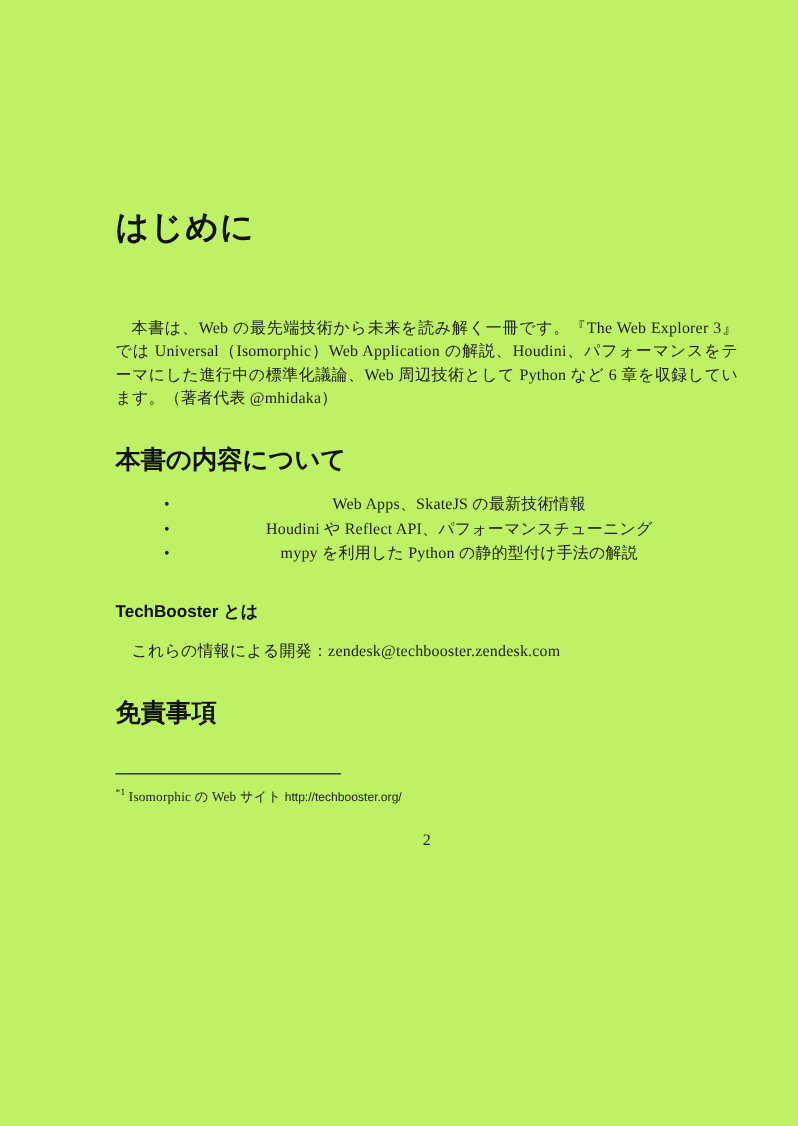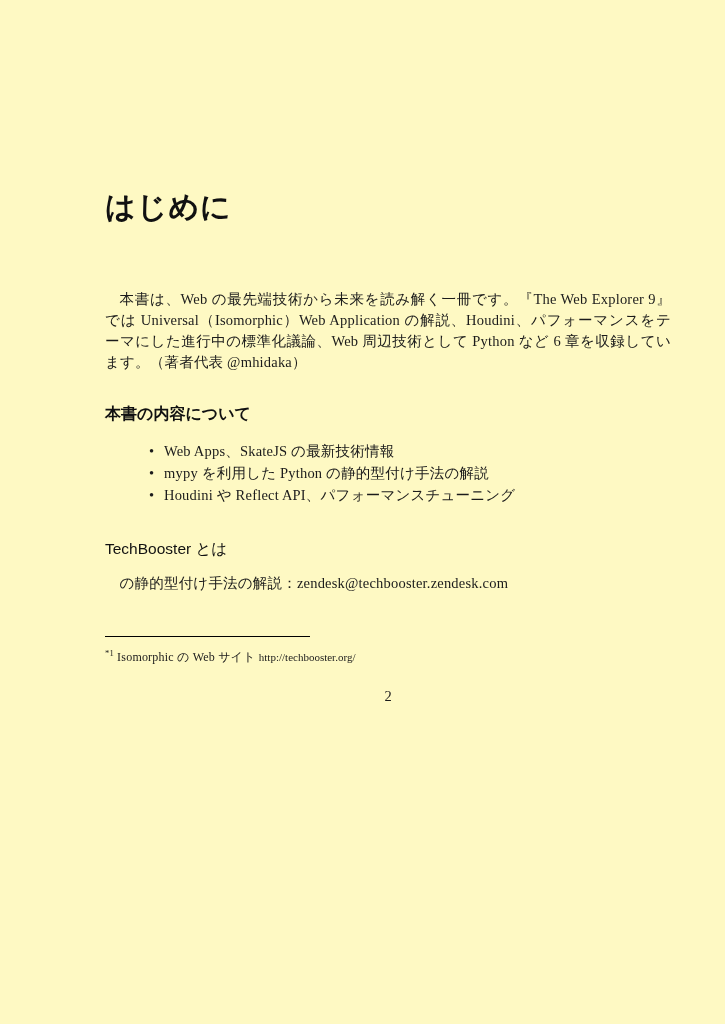--- a/index.html
+++ b/index.html
@@ -13,21 +13,21 @@
     font-family: "Liberation Serif", "DejaVu Serif", serif;
     color: #1b1b1b;
     -webkit-font-smoothing: antialiased;
   }
   .page {
     position: relative;
     box-sizing: border-box;
     width: 725px;
     height: 1024px;
     padding: 190px 54px 0 105px;
-    background: #fef9c3;
+    background: #bef264;
     overflow: hidden;
   }
   .doc-title {
     margin: 0 0 64px 0;
     font-family: "Liberation Sans", "DejaVu Sans", sans-serif;
     font-weight: 700;
     font-size: 30px;
     line-height: 1.15;
     letter-spacing: 1px;
     color: #111111;
@@ -37,57 +37,58 @@
     font-size: 14.5px;
     line-height: 21px;
     text-align: justify;
     text-indent: 1em;
     letter-spacing: 0.2px;
   }
   h2.section-heading {
     margin: 31px 0 17px 0;
     font-family: Liberation Serif, serif;
     font-weight: 700;
-    font-size: 16px;
+    font-size: 23px;
     line-height: 1.2;
     color: #111111;
   }
   h3.subsection-heading {
     margin: 34px 0 15px 0;
     font-family: "Liberation Sans", "DejaVu Sans", sans-serif;
-    font-weight: 400;
+    font-weight: 700;
     font-size: 15.5px;
     line-height: 1.2;
     color: #111111;
   }
   ul.bullet-list {
     margin: 0 0 6px 0;
     padding: 0 0 0 44px;
     list-style: none;
   }
   ul.bullet-list li {
     position: relative;
     font-size: 14.5px;
     line-height: 22px;
     padding-left: 15px;
     letter-spacing: 0.2px;
+    text-align: center;
   }
   ul.bullet-list li::before {
     content: "•";
     position: absolute;
     left: 0;
     top: 0;
   }
   sup.footnote-ref {
     font-size: 9.5px;
     vertical-align: super;
     line-height: 0;
   }
   .mono {
-    font-family: Liberation Serif, serif;
+    font-family: Liberation Sans, sans-serif;
     font-size: 13px;
     letter-spacing: 0;
   }
   .footnote-area {
     margin-top: 42px;
   }
   .footnote-rule {
     width: 205px;
     height: 0;
     border-top: 1px solid #000000;
@@ -111,36 +112,37 @@
     font-size: 14.5px;
   }
 </style>
 </head>
 <body>
 
 <div class="page">
 
   <h1 class="doc-title">はじめに</h1>
 
-  <p class="body-text">本書は、Web の最先端技術から未来を読み解く一冊です。『The Web Explorer 9』では Universal（Isomorphic）Web Application の解説、Houdini、パフォーマンスをテーマにした進行中の標準化議論、Web 周辺技術として Python など 6 章を収録しています。（著者代表 @mhidaka）</p>
+  <p class="body-text">本書は、Web の最先端技術から未来を読み解く一冊です。『The Web Explorer 3』では Universal（Isomorphic）Web Application の解説、Houdini、パフォーマンスをテーマにした進行中の標準化議論、Web 周辺技術として Python など 6 章を収録しています。（著者代表 @mhidaka）</p>
 
   <h2 class="section-heading">本書の内容について</h2>
 
   <ul class="bullet-list">
     <li>Web Apps、SkateJS の最新技術情報</li>
+    <li>Houdini や Reflect API、パフォーマンスチューニング</li>
     <li>mypy を利用した Python の静的型付け手法の解説</li>
-    <li>Houdini や Reflect API、パフォーマンスチューニング</li>
   </ul>
 
   <h3 class="subsection-heading">TechBooster とは</h3>
 
 
 
-  <p class="body-text"><span>の静的型付け手法の解説：</span><span>zendesk@techbooster.zendesk.com</span></p>
+  <p class="body-text"><span>これらの情報による開発：</span><span>zendesk@techbooster.zendesk.com</span></p>
 
+  <h2 class="section-heading">免責事項</h2>
 
 
   <div class="footnote-area">
     <div class="footnote-rule"></div>
     <p class="footnote-text"><sup>*1</sup> <span>Isomorphic の Web サイト </span><span class="mono">http://techbooster.org/</span></p>
   </div>
 
   <div class="page-number">2</div>
 
 </div>

